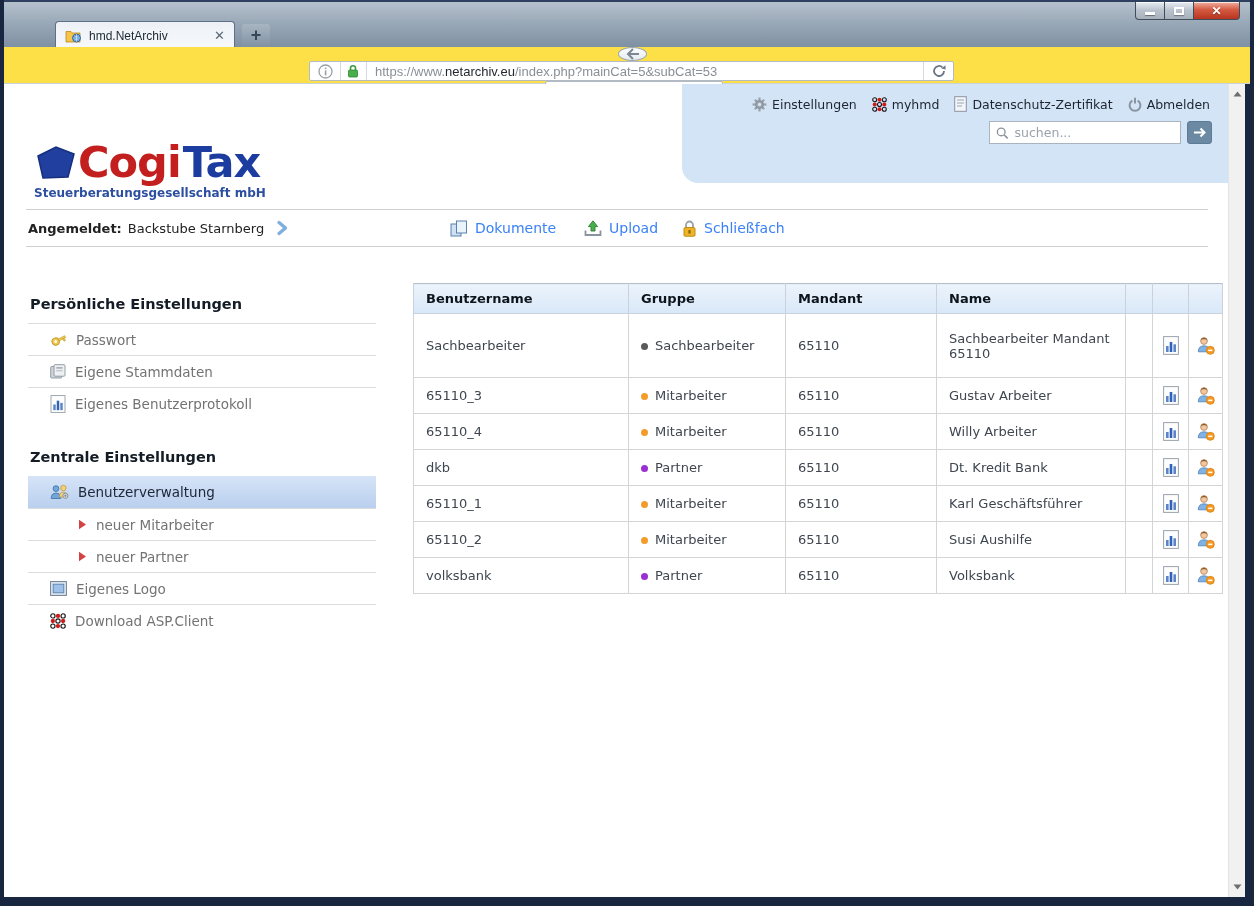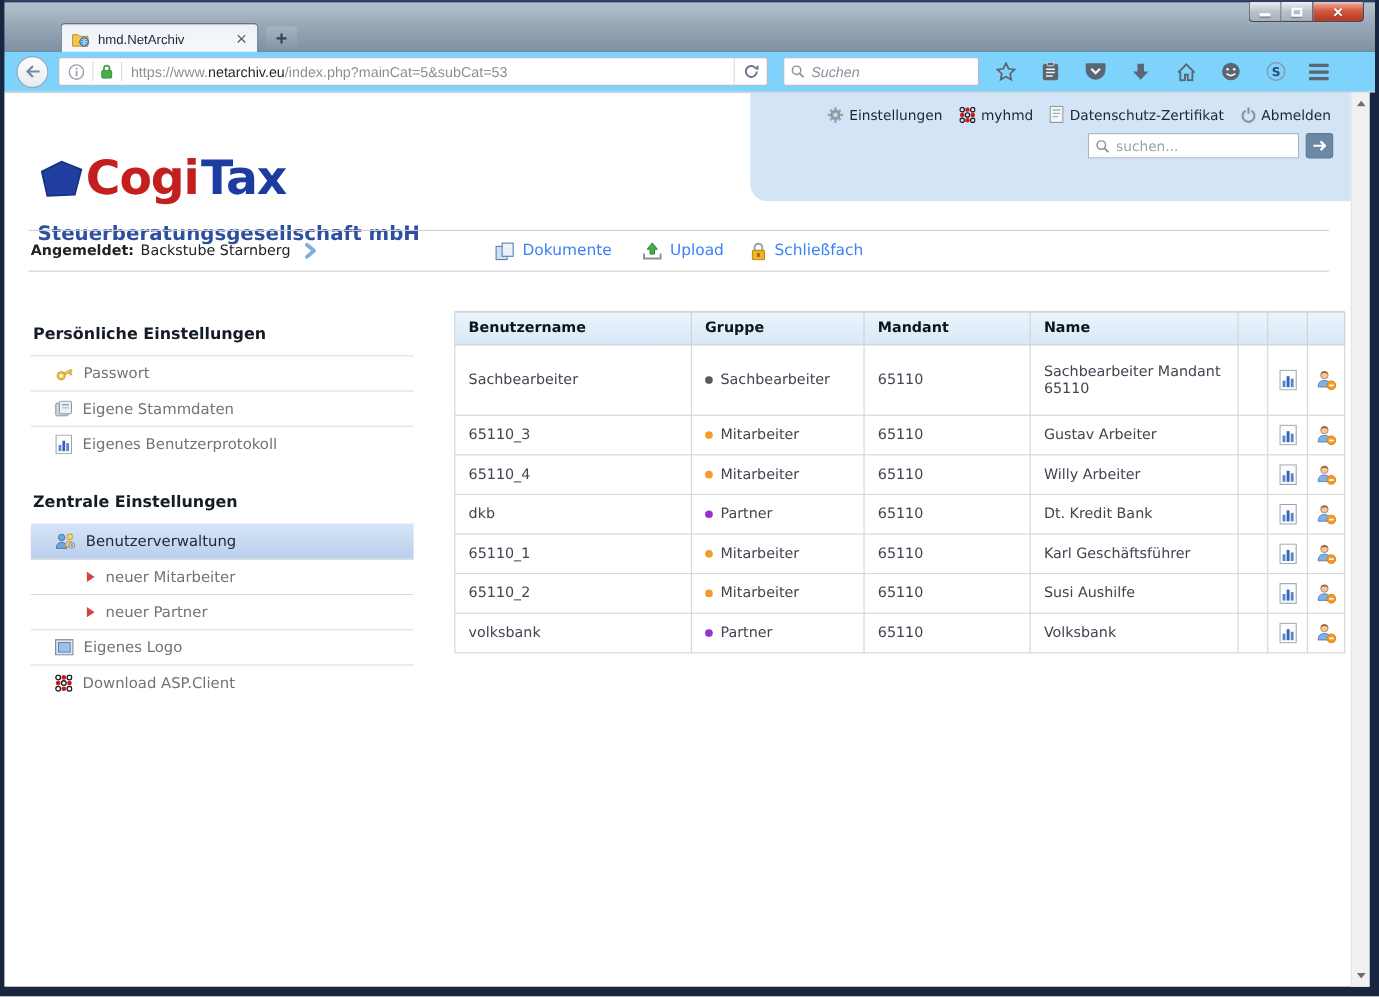--- a/index.html
+++ b/index.html
@@ -27,22 +27,22 @@
 
   .tab { position:absolute; left:51px; top:19px; width:180px; height:28px;
     background:linear-gradient(180deg,#edf1f6,#f7f9fc); border:1px solid #5d7088; border-bottom:none;
     border-radius:4px 4px 0 0; display:flex; align-items:center; gap:7px; padding:0 9px; }
   .tab-title { flex:1; font-size:12px; color:#1b2733; white-space:nowrap; overflow:hidden; }
   .tab-close { color:#5a6775; font-size:13px; line-height:1; cursor:default; }
   .newtab { position:absolute; left:238px; top:22px; width:28px; height:25px;
     color:#36455a; font-size:18px; font-weight:bold; text-align:center; line-height:23px;
     background:linear-gradient(180deg,rgba(255,255,255,.15),rgba(255,255,255,0)); border-radius:3px 3px 0 0; }
 
-  .toolbar { position:absolute; top:47px; left:4px; right:4px; height:37px; background:#7dd3fc;
-    border-bottom:1px solid #c9d2dc; display:flex; align-items:center; }
+  .toolbar { position:absolute; top:47px; left:4px; right:4px; height:37px; background:#fde047;
+    border-bottom:1px solid #c9d2dc; display:flex; align-items:center;flex-direction:column; }
   .backbtn { width:29px; height:29px; border-radius:50%; border:1px solid #98a5b2;
     background:linear-gradient(180deg,#fdfdfe,#e7ebef); margin-left:11px;
     display:flex; align-items:center; justify-content:center; }
   .urlbar { margin-left:9px; width:645px; height:26px; background:#fff; border:1px solid #b3bac4;
     border-radius:2px; display:flex; align-items:center; padding:0 0 0 8px; }
   .url-divider { width:1px; height:18px; background:#d7dce2; margin:0 8px; }
   .url-text { flex:1; font-size:13px; white-space:nowrap; overflow:hidden; }
   .url-gray { color:#8a8f96; } .url-domain { color:#24282d; }
   .reload-seg { width:30px; height:100%; border-left:1px solid #d7dce2; display:flex; align-items:center; justify-content:center; }
   .searchbar { margin-left:14px; width:178px; height:26px; background:#fff; border:1px solid #b3bac4;
@@ -71,21 +71,21 @@
   .hdr-search-box input { border:none; outline:none; width:100%; font-size:12.5px; color:#555; font-family:"DejaVu Sans",sans-serif; background:transparent; }
   .hdr-search-box input::placeholder { color:#9aa2ab; }
   .hdr-go { width:25px; height:23px; background:#6b89a3; border:1px solid #5d7b95; border-radius:3px;
     display:flex; align-items:center; justify-content:center; color:#fff; font-size:14px; font-weight:bold; }
 
   
   .logo { position:absolute; top:20px; left:30px; }
   .logo-row { display:flex; align-items:flex-start; gap:2px;margin-top:37px; }
   .logo-word { font-size:43px; font-weight:bold; letter-spacing:-1px; line-height:1; font-family:"DejaVu Sans",sans-serif; }
   .logo-red { color:#c41f1f; } .logo-blue { color:#1d3ca0; }
-  .logo-sub { font-size:18px; font-weight:bold; color:#2d4fa0; margin-top:17px; }
+  .logo-sub { font-size:12px; font-weight:bold; color:#2d4fa0; margin-top:1px; }
 
   
   .statusrow { position:absolute; top:125px; left:22px; right:20px; height:38px;
     border-top:1px solid #cfcfcf; border-bottom:1px solid #cfcfcf; }
   .status-left { position:absolute; left:2px; top:0; height:100%; display:flex; align-items:center; gap:6px; font-size:13px; color:#222; }
   .status-label { font-weight:bold; }
   .mainnav-item { position:absolute; top:0; height:100%; display:flex; align-items:center; gap:7px; font-size:14px; color:#3b82f6; cursor:default; }
 
   
   .sidebar { position:absolute; top:212px; left:24px; width:348px; }

